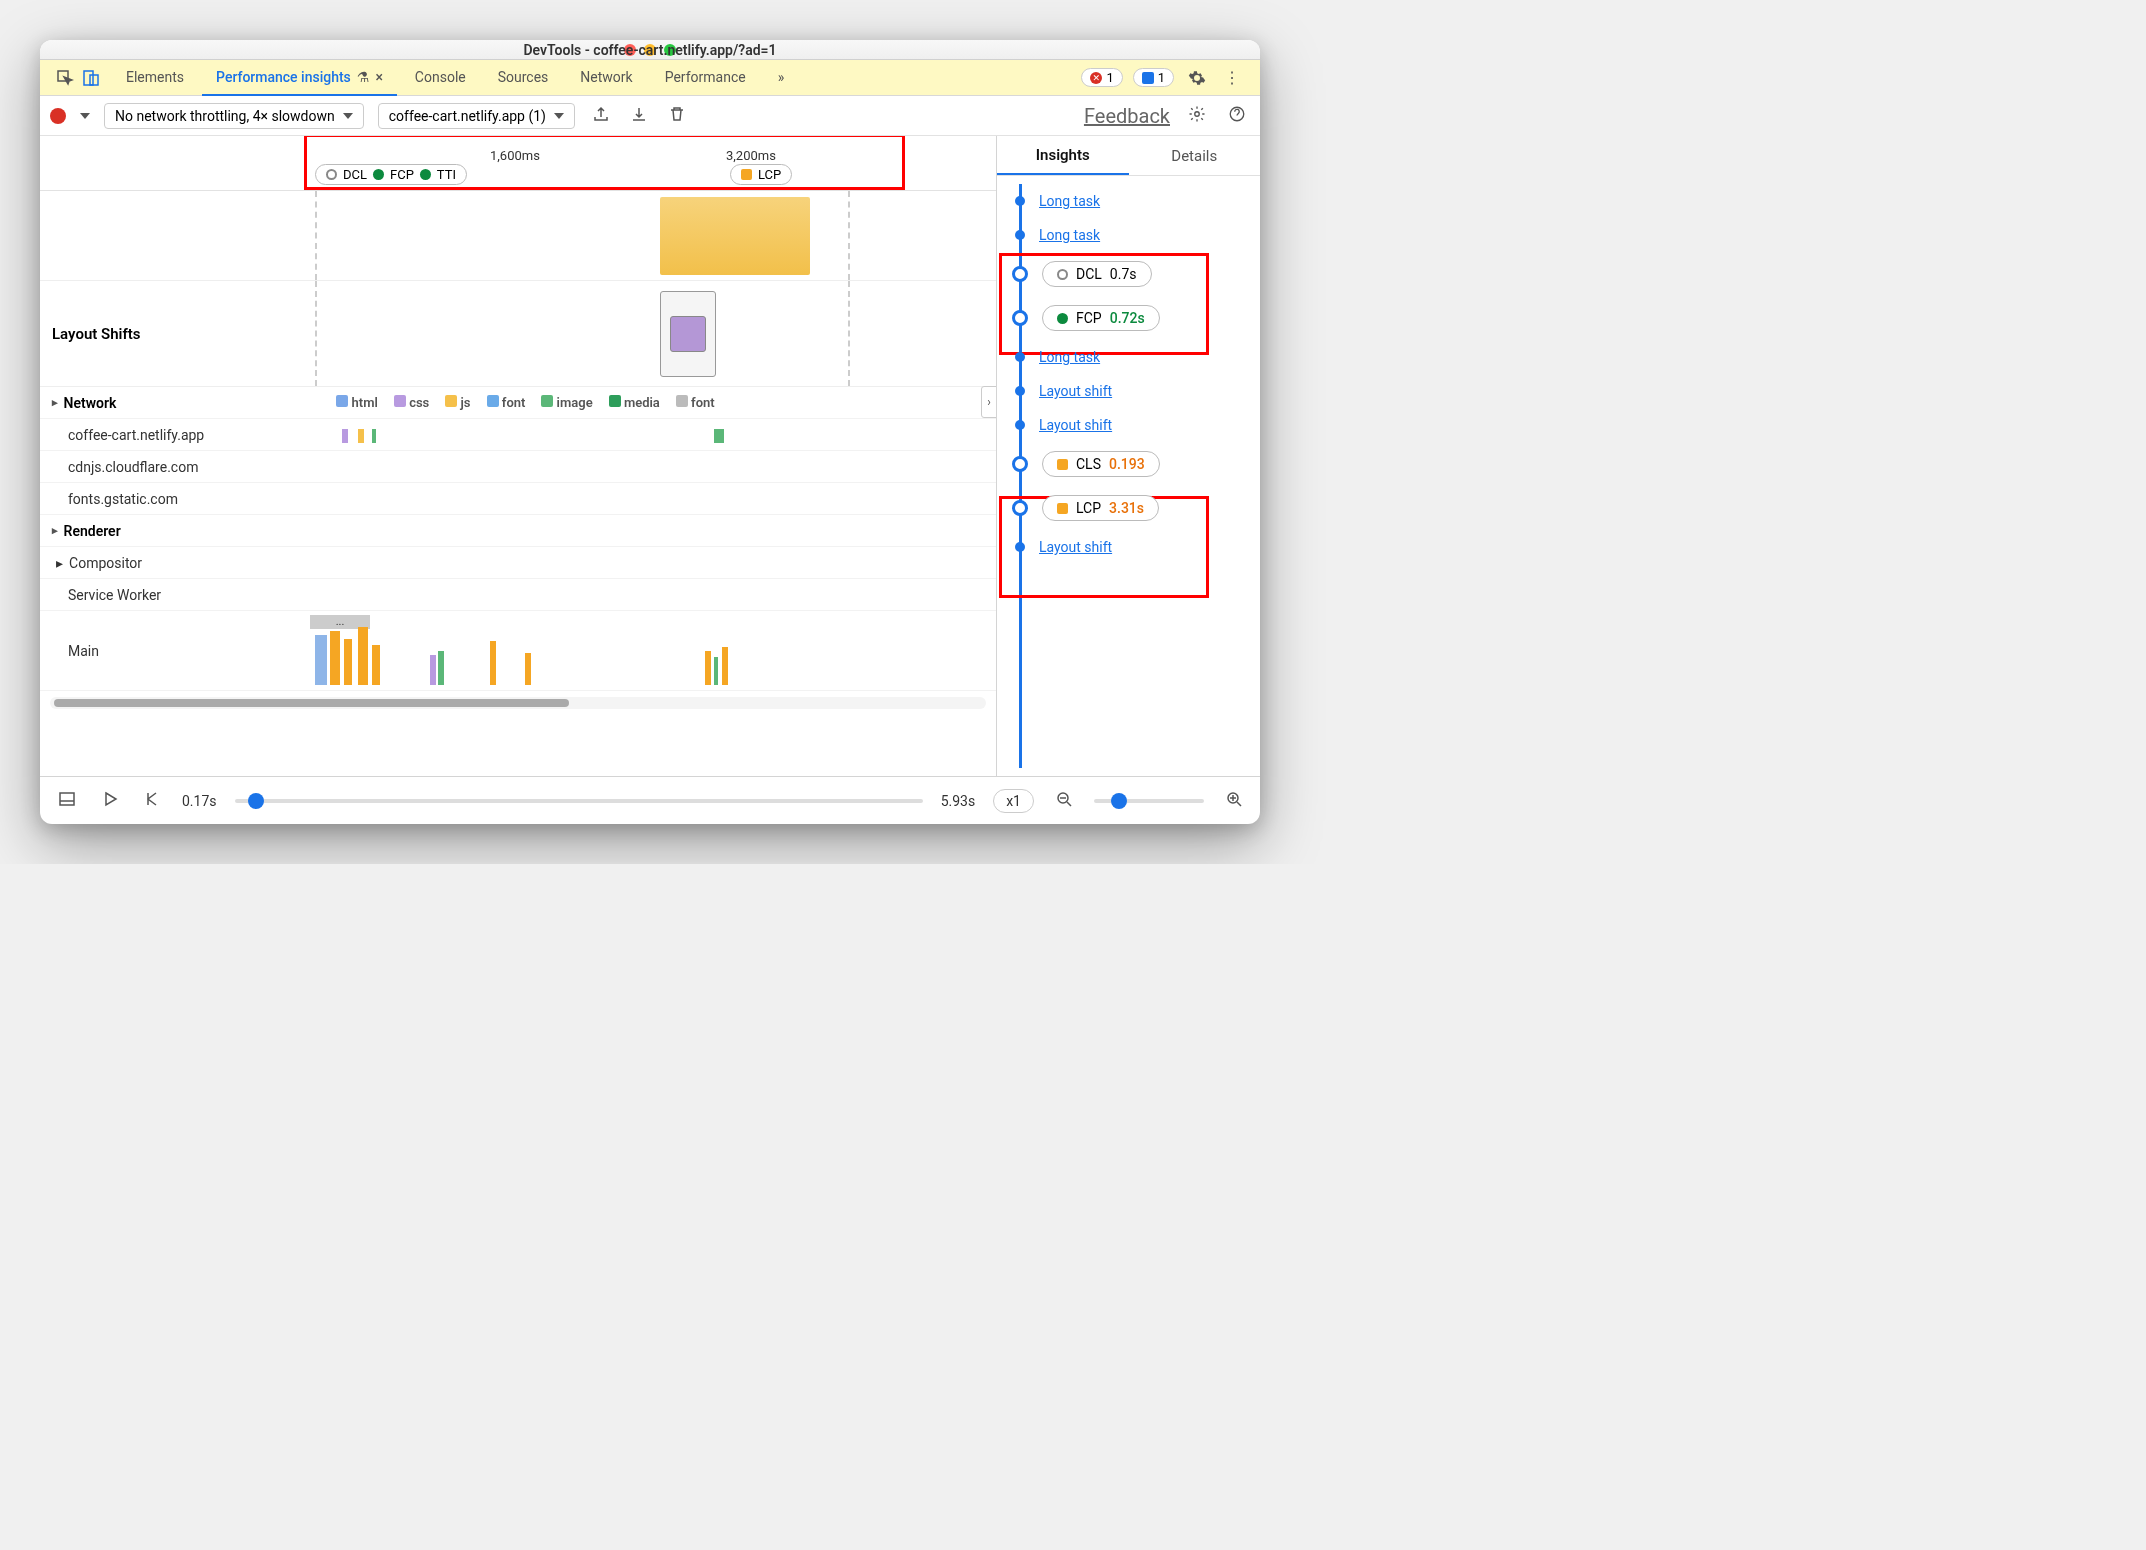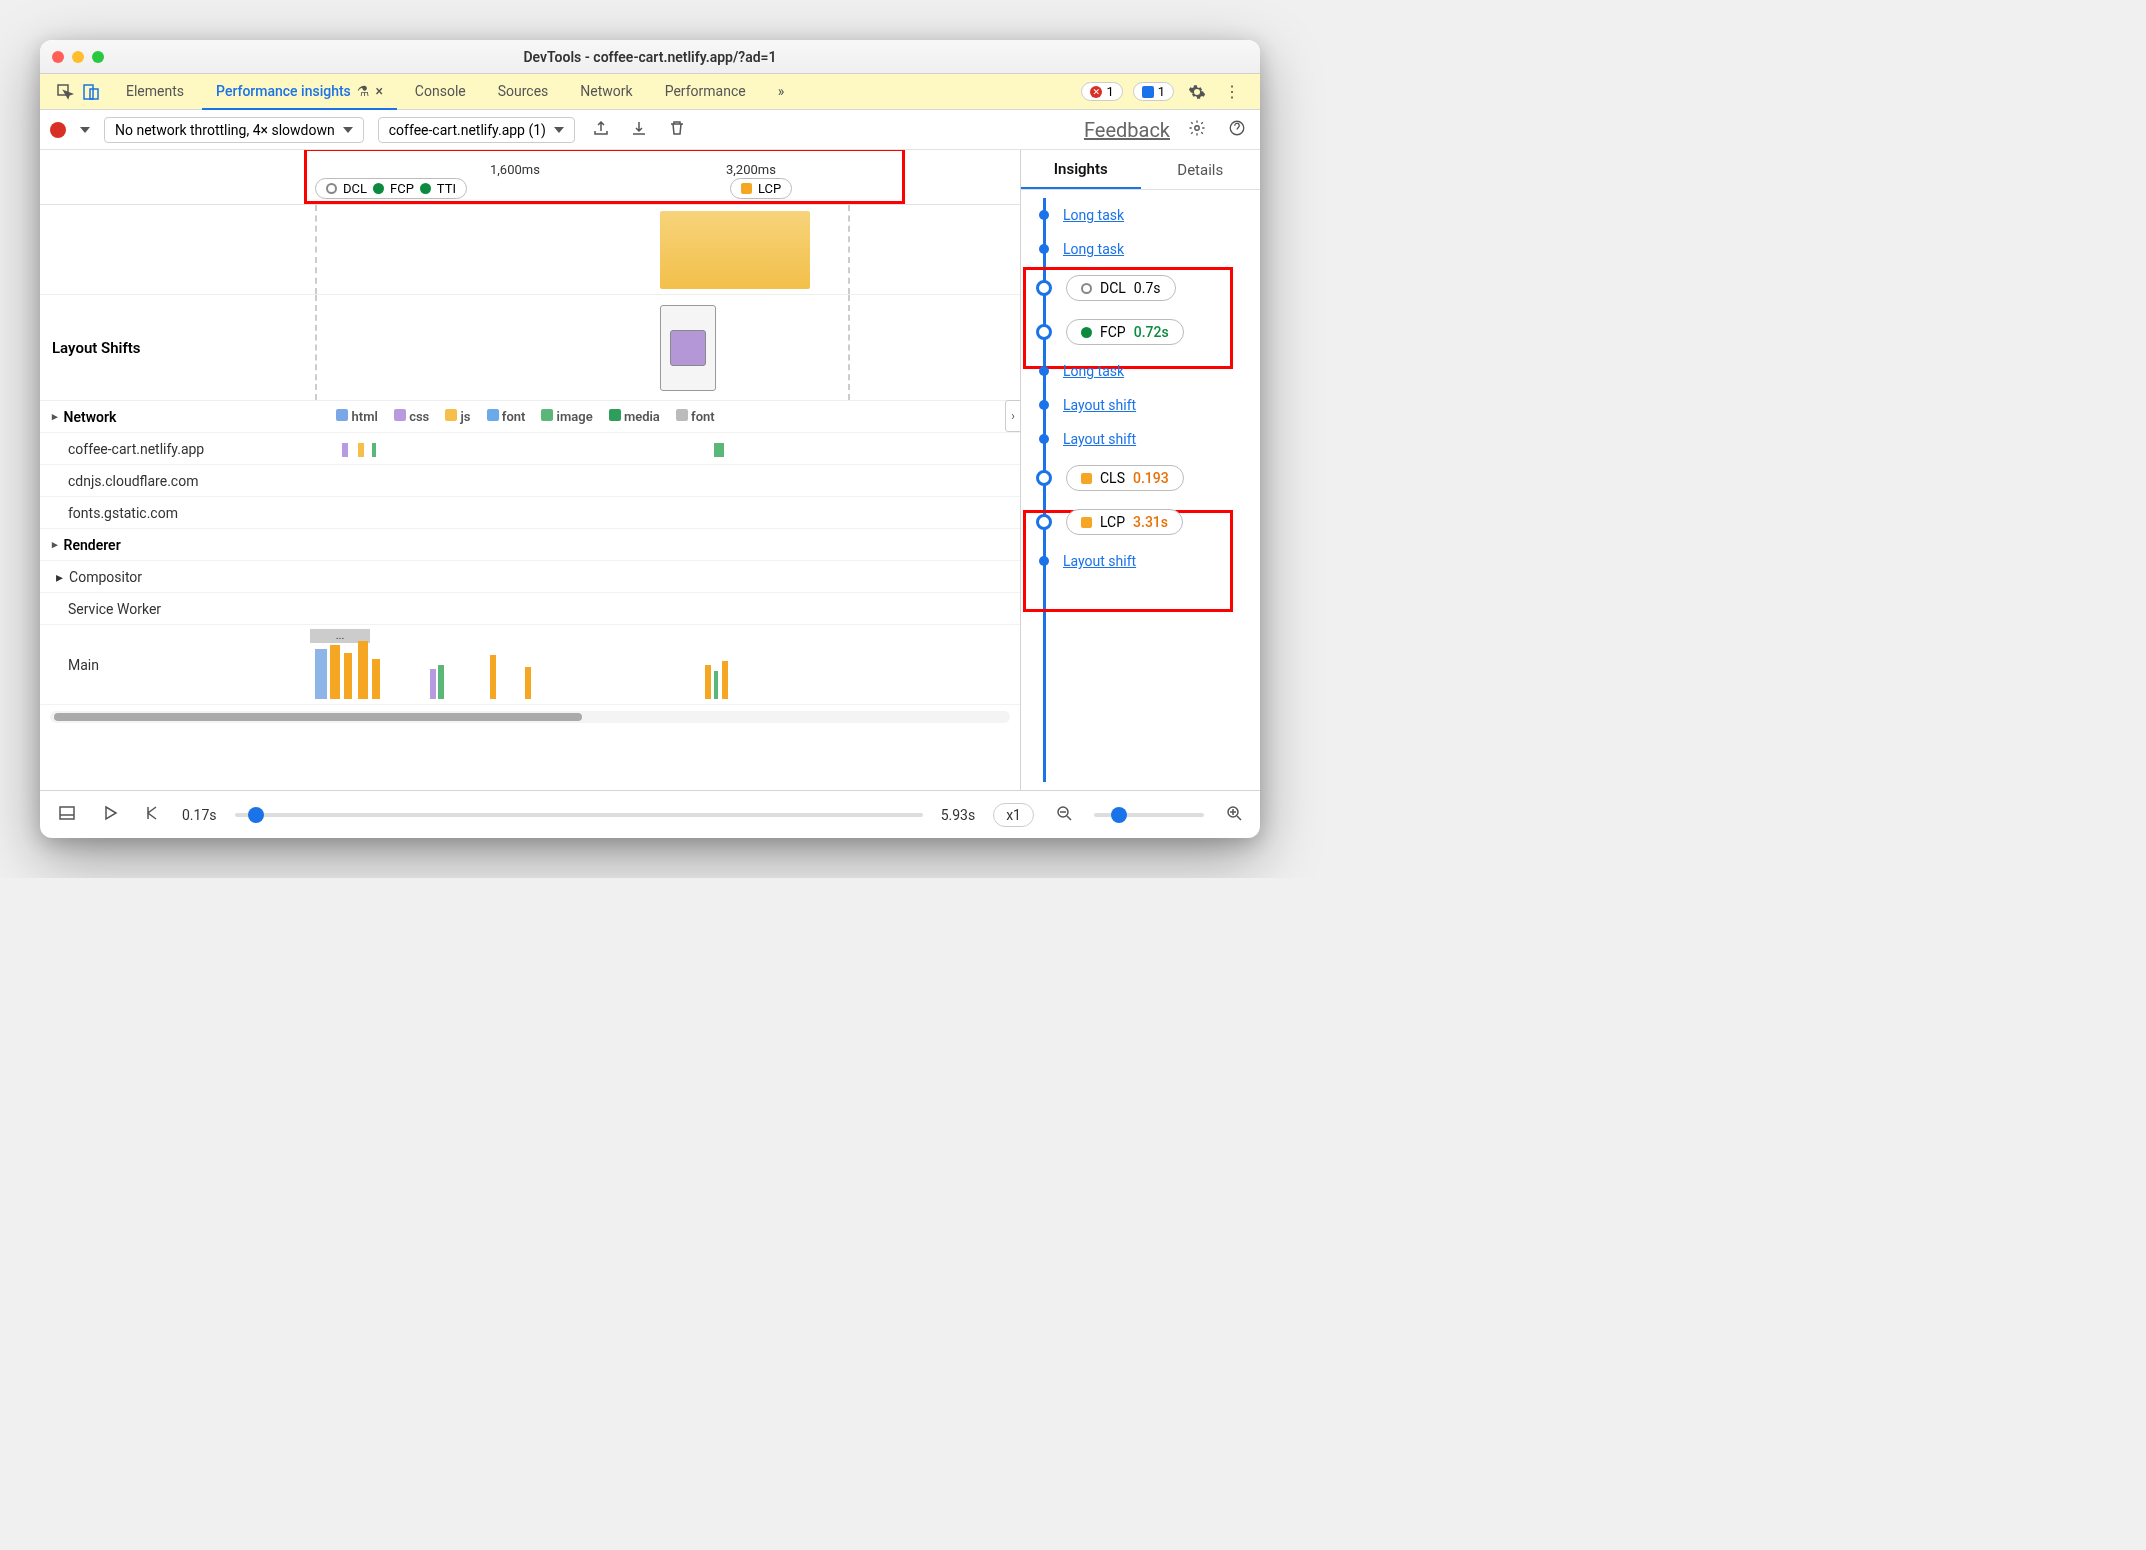--- a/index.html
+++ b/index.html
@@ -1,18 +1,18 @@
 <!DOCTYPE html>
 <html><head>
 <meta charset="utf-8">
 <style>
 * { margin:0; padding:0; box-sizing:border-box; font-family:-apple-system,BlinkMacSystemFont,'Segoe UI',Roboto,sans-serif; }
 body { background:#f0f0f0; padding:40px; }
 .window { width:1220px; background:#fff; border-radius:12px; box-shadow:0 20px 60px rgba(0,0,0,0.35),0 5px 20px rgba(0,0,0,0.2); overflow:hidden; }
-.titlebar { height:34px; background:linear-gradient(#f8f8f8,#efefef); display:flex; align-items:center; padding:0 12px; border-bottom:1px solid #d0d0d0; position:relative; }
+.titlebar { height:20px; background:linear-gradient(#f8f8f8,#efefef); display:flex; align-items:center; padding:0 12px; border-bottom:1px solid #d0d0d0; position:relative;justify-content:center; }
 .traffic-lights { display:flex; gap:8px; }
 .t-light { width:12px; height:12px; border-radius:50%; }
 .t-red { background:#ff5f57; }
 .t-yellow { background:#ffbd2e; }
 .t-green { background:#28c840; }
 .titlebar-title { position:absolute; left:50%; transform:translateX(-50%); font-size:14px; font-weight:600; color:#333; }
 
 .top-tabs { height:36px; display:flex; align-items:center; padding:0 8px; border-bottom:1px solid #d8d8d8; background:#fef9c3; gap:4px; }
 .dev-icons { display:flex; gap:8px; padding:0 8px; color:#555; }
 .ico { display:inline-flex; align-items:center; justify-content:center; }
@@ -26,21 +26,21 @@
 
 .toolbar { height:40px; display:flex; align-items:center; padding:0 10px; gap:14px; border-bottom:1px solid #e2e2e2; background:#fff; }
 .rec-dot { width:16px; height:16px; border-radius:50%; background:#d93025; }
 .dd { display:flex; align-items:center; gap:8px; border:1px solid #ccc; border-radius:4px; padding:4px 10px; font-size:14px; background:#fff; cursor:pointer; }
 .chev { width:0; height:0; border-left:5px solid transparent; border-right:5px solid transparent; border-top:6px solid #555; }
 .tool-ico { color:#555; cursor:pointer; padding:4px; }
 .link { color:#666; text-decoration:underline; font-size:20px; cursor:pointer; }
 
 .main { display:flex; height:640px; }
 .left-panel { flex:1; position:relative; overflow:hidden; }
-.right-panel { width:240px; border-left:1px solid #d4d4d4; display:flex; flex-direction:column; background:#fff; }
+.right-panel { width:264px; border-left:1px solid #d4d4d4; display:flex; flex-direction:column; background:#fff; }
 
 .timeline-header { position:relative; height:55px; border-bottom:1px solid #e2e2e2; }
 .red-highlight { border:3px solid #ff0000; position:absolute; }
 .tick-label { position:absolute; font-size:13px; color:#333; top:12px; }
 .metric-pill { position:absolute; display:inline-flex; align-items:center; gap:6px; border:1px solid #bbb; border-radius:12px; padding:2px 10px; font-size:13px; background:#fff; top:28px; }
 .metric-dot { width:11px; height:11px; border-radius:50%; display:inline-block; }
 .dot-empty { border:2px solid #888; background:transparent; }
 .dot-green { background:#0c8a3e; }
 .dot-orange { width:11px; height:11px; border-radius:2px; background:#f5a623; display:inline-block; }
 

